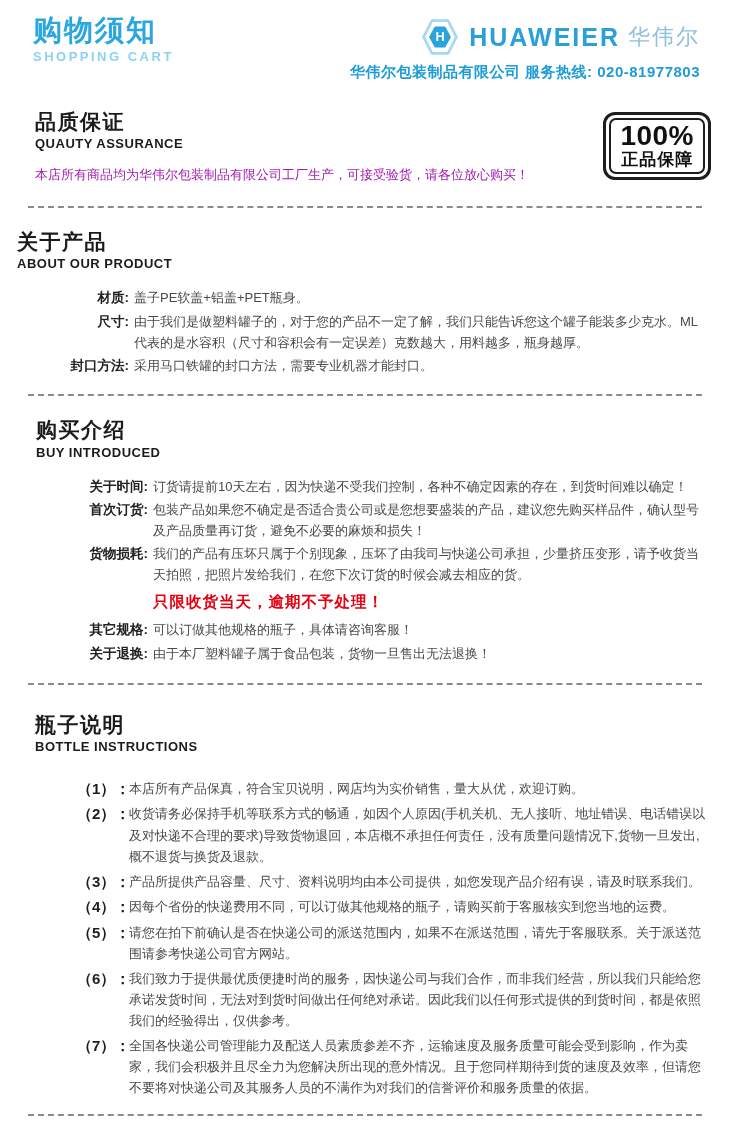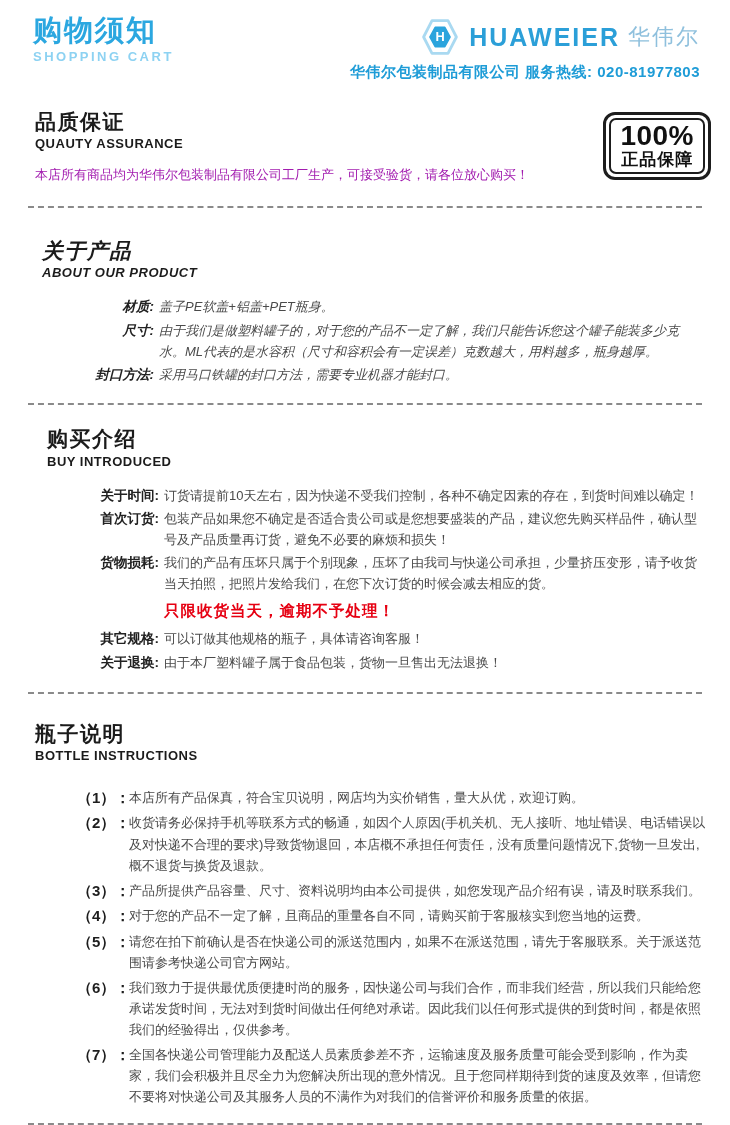--- a/index.html
+++ b/index.html
@@ -35,22 +35,22 @@
   
   .sec-quality { margin-top: 28px; padding: 0 15px 0 35px; }
   .quality-flex { display: flex; justify-content: space-between; align-items: flex-start; }
   .quality-body { font-size: 13px; color: #a21caf; margin-top: 14px; line-height: 1.6; }
   .badge { border: 3px solid #1d1d1d; border-radius: 12px; padding: 3px; margin-top: 2px; margin-right: 4px; flex-shrink: 0; }
   .badge-inner { border: 2px solid #1d1d1d; border-radius: 7px; padding: 1px 9px 2px; text-align: center; }
   .badge-percent { font-size: 28px; font-weight: 800; color: #111; line-height: 1.05; letter-spacing: 0.5px; }
   .badge-label { font-size: 17px; font-weight: 800; color: #111; line-height: 1.15; letter-spacing: 1px; }
 
   
-  .sec-product { margin-top: 31px; padding: 0 30px 0 42px; font-style: italic; }
-  .sec-buy { margin-top: 22px; padding: 0 30px 0 47px; }
+  .sec-product { margin-top: 22px; padding: 0 30px 0 17px; }
+  .sec-buy { margin-top: 22px; padding: 0 30px 0 36px; }
   .def-list { margin-top: 16px; }
   .def-row { display: flex; margin-bottom: 2px; }
   .def-label { width: 112px; flex-shrink: 0; text-align: right; font-weight: 800; color: #222; font-size: 13.5px; line-height: 1.6; }
   .def-text { flex: 1; margin-left: 5px; font-size: 13px; color: #4a4a4a; line-height: 1.62; }
   .highlight-line { color: #e60012; font-weight: 800; font-size: 15.5px; margin: 4px 0 3px; letter-spacing: 1px; }
 
   
   .sec-bottle { margin-top: 28px; padding: 0 24px 0 35px; }
   .inst-list { margin-top: 24px; padding-left: 42px; }
   .inst-row { display: flex; margin-bottom: 4px; }
@@ -163,21 +163,21 @@
       <div class="inst-row">
         <div class="inst-num">（2）：</div>
         <div class="inst-text">收货请务必保持手机等联系方式的畅通，如因个人原因(手机关机、无人接听、地址错误、电话错误以及对快递不合理的要求)导致货物退回，本店概不承担任何责任，没有质量问题情况下,货物一旦发出,概不退货与换货及退款。</div>
       </div>
       <div class="inst-row">
         <div class="inst-num">（3）：</div>
         <div class="inst-text">产品所提供产品容量、尺寸、资料说明均由本公司提供，如您发现产品介绍有误，请及时联系我们。</div>
       </div>
       <div class="inst-row">
         <div class="inst-num">（4）：</div>
-        <div class="inst-text">对于您的产品不一定了解，且商品的重量各自不同，请购买前于客服核实到您当地的运费。</div>
+        <div class="inst-text">因每个省份的快递费用不同，可以订做其他规格的瓶子，请购买前于客服核实到您当地的运费。</div>
       </div>
       <div class="inst-row">
         <div class="inst-num">（5）：</div>
         <div class="inst-text">请您在拍下前确认是否在快递公司的派送范围内，如果不在派送范围，请先于客服联系。关于派送范围请参考快递公司官方网站。</div>
       </div>
       <div class="inst-row">
         <div class="inst-num">（6）：</div>
         <div class="inst-text">我们致力于提供最优质便捷时尚的服务，因快递公司与我们合作，而非我们经营，所以我们只能给您承诺发货时间，无法对到货时间做出任何绝对承诺。因此我们以任何形式提供的到货时间，都是依照我们的经验得出，仅供参考。</div>
       </div>
       <div class="inst-row">

